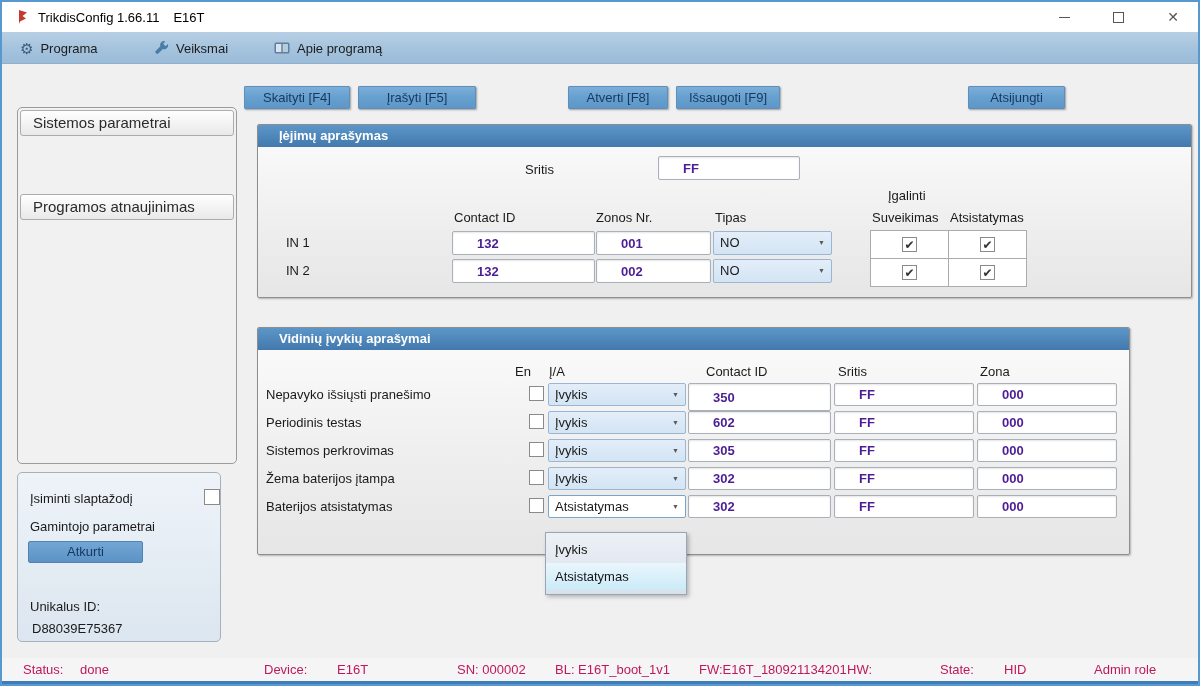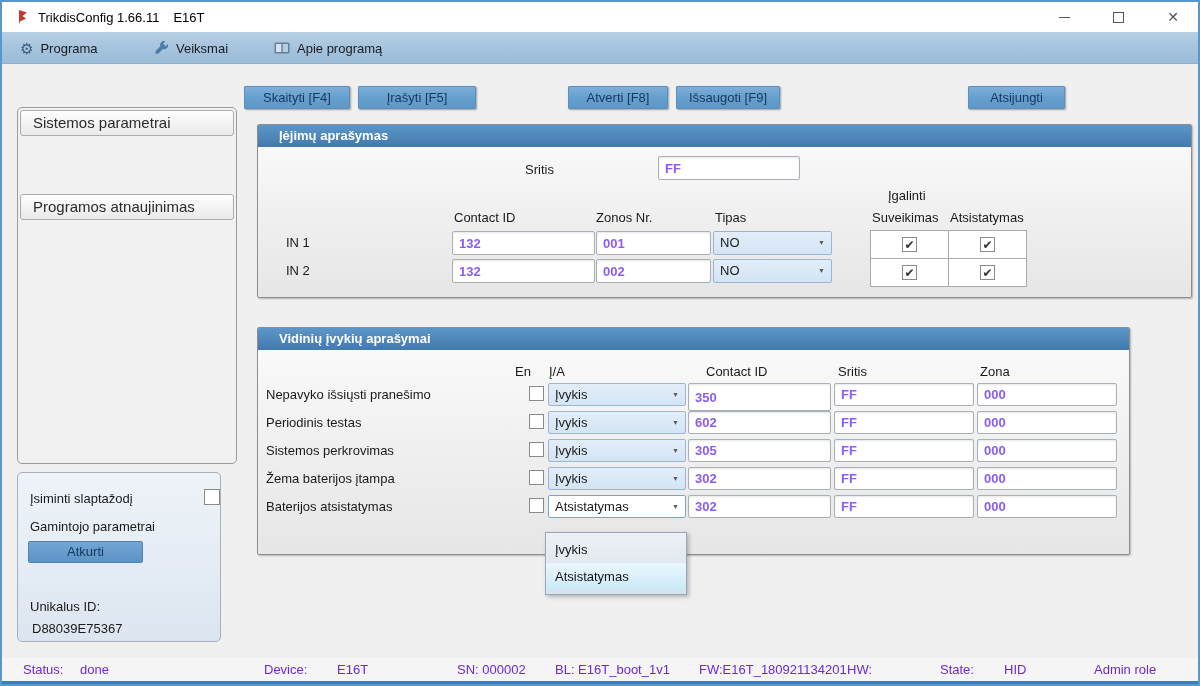--- a/index.html
+++ b/index.html
@@ -60,38 +60,38 @@
   
   .panel { position:absolute; background:linear-gradient(180deg,#FCFCFC 0%, #EFEFEF 55%, #E6E6E6 100%);
     border:1px solid #8E8E8E; border-radius:2px; box-shadow:1px 1px 2px rgba(0,0,0,0.25); }
   .panel-header { position:absolute; left:0; top:0; width:100%; height:22px;
     background:linear-gradient(180deg,#5C96C8 0%, #4379AE 100%);
     color:#FFFFFF; font-size:13px; font-weight:bold; line-height:21px; padding-left:21px; border-radius:1px 1px 0 0; }
   .col-head { position:absolute; font-size:13px; color:#1a1a1a; white-space:nowrap; }
   .row-label { position:absolute; font-size:13px; color:#1a1a1a; white-space:nowrap; }
   .field { position:absolute; height:24px; border:1px solid #A9B0B8; border-radius:2px; background:#FFFFFF;
     box-shadow:inset 0 1px 2px rgba(0,0,0,0.10); font-family:"Liberation Sans",sans-serif;
-    font-size:13px; font-weight:bold; color:#8b5cf6; padding:0 6px; outline:none; }
+    font-size:13px; font-weight:bold; color:#4c1d95; padding:0 24px; outline:none; }
   .combo { position:absolute; height:24px; background:linear-gradient(180deg,#E3EEF9,#D3E4F4); border:1px solid #9AB6D2; border-radius:2px;
     font-size:13px; color:#1a1a1a; line-height:22px; padding-left:6px; cursor:default; }
   .combo::after { content:"▼"; position:absolute; right:6px; top:0; font-size:7px; color:#5a5a5a; line-height:22px; }
   .combo.open-combo { background:#FFFFFF; border-color:#79A5CB; }
 
   .check-grid { position:absolute; display:grid; grid-template-columns:78px 78px; grid-auto-rows:28px; }
   .check-cell { background:#FFFFFF; border:1px solid #ABABAB; display:flex; align-items:center; justify-content:center; margin:0 0 -1px -1px; }
 
   
   .popup { position:absolute; left:543px; top:530px; width:142px;
     background:linear-gradient(180deg,#EDF1F6, #D8E0EA); border:1px solid #98A6B5;
     box-shadow:2px 2px 4px rgba(0,0,0,0.25); z-index:20; padding:3px 0 4px 0; }
   .popup-item { height:27px; line-height:27px; padding-left:9px; font-size:13px; color:#151515; cursor:default; }
   .popup-item.highlight { background:linear-gradient(180deg,#EAF6FC 0%, #CBEAF8 100%); }
 
   
-  .statusbar { position:absolute; left:0; top:656px; width:100%; height:23px; background:#F5F5F5; font-size:13px; color:#6d28d9; }
+  .statusbar { position:absolute; left:0; top:656px; width:100%; height:23px; background:#F5F5F5; font-size:13px; color:#be185d; }
   .statusbar span { position:absolute; top:4px; white-space:nowrap; }
   .bottom-strip { position:absolute; left:0; top:679px; width:100%; height:7px; background:#3E7DB7; }
 </style>
 </head>
 <body>
 
 <div class="window">
 
   <div class="titlebar">
     <svg class="app-icon" width="13" height="16" viewBox="0 0 13 16">

